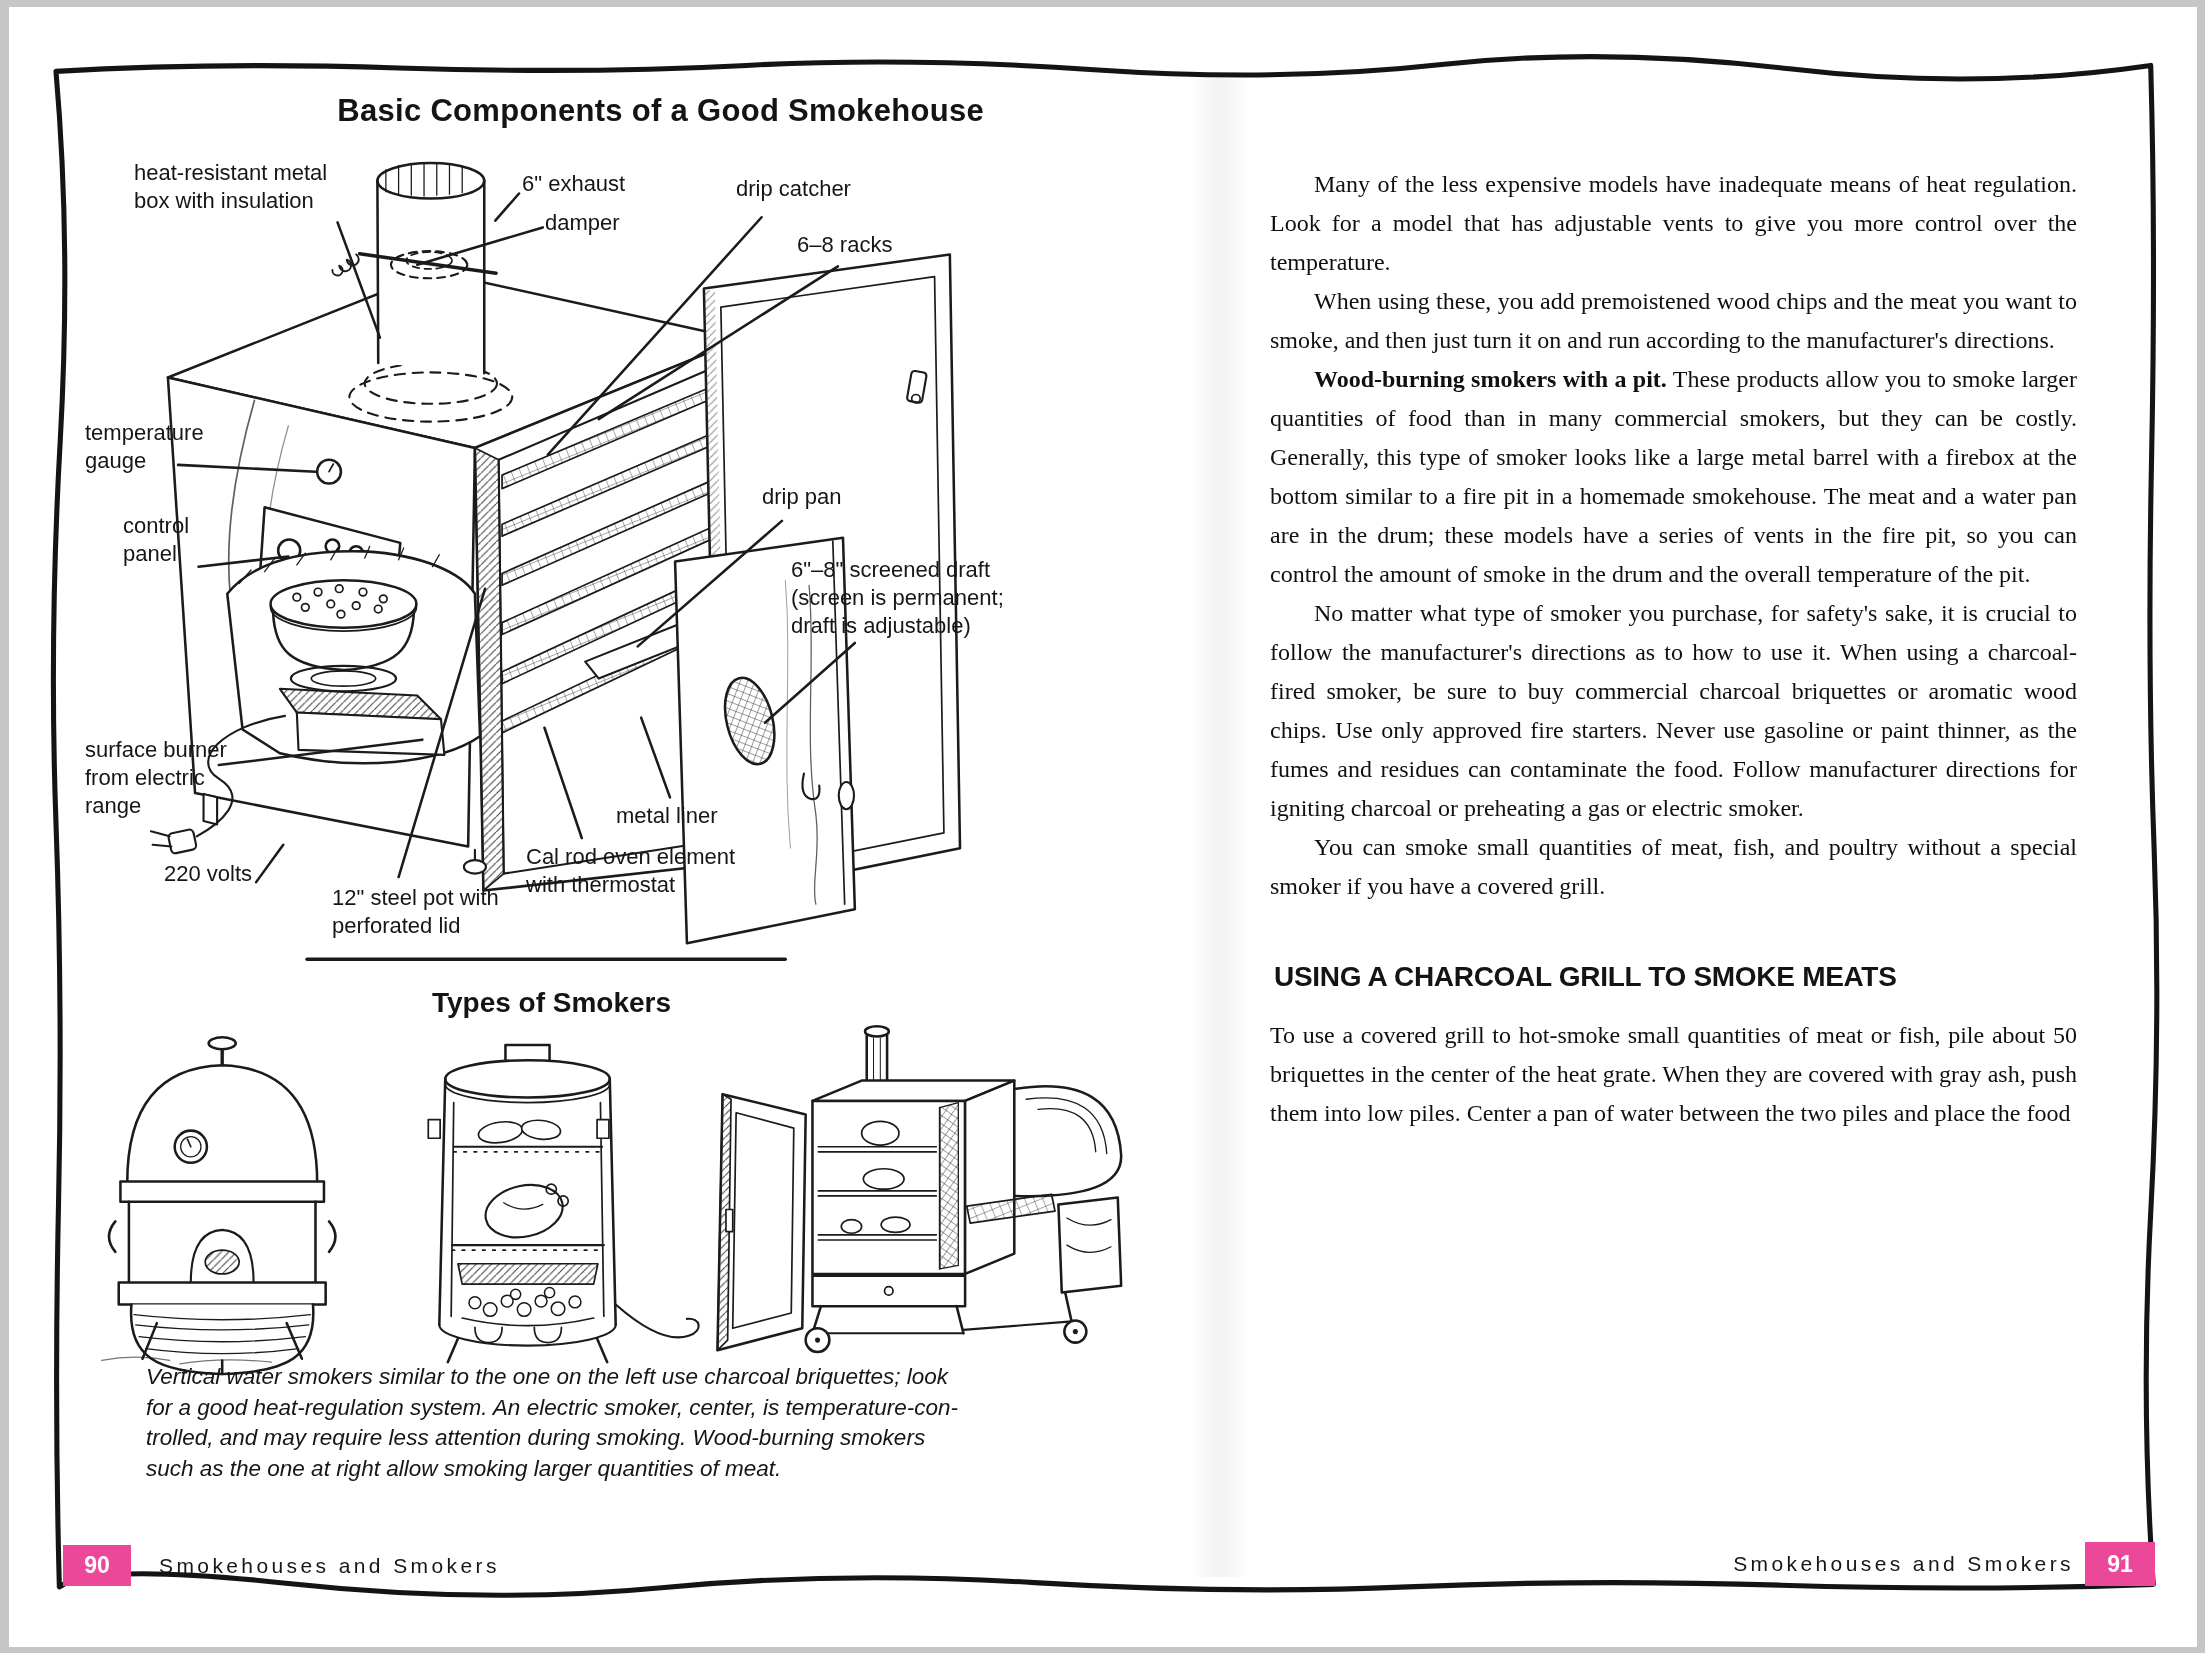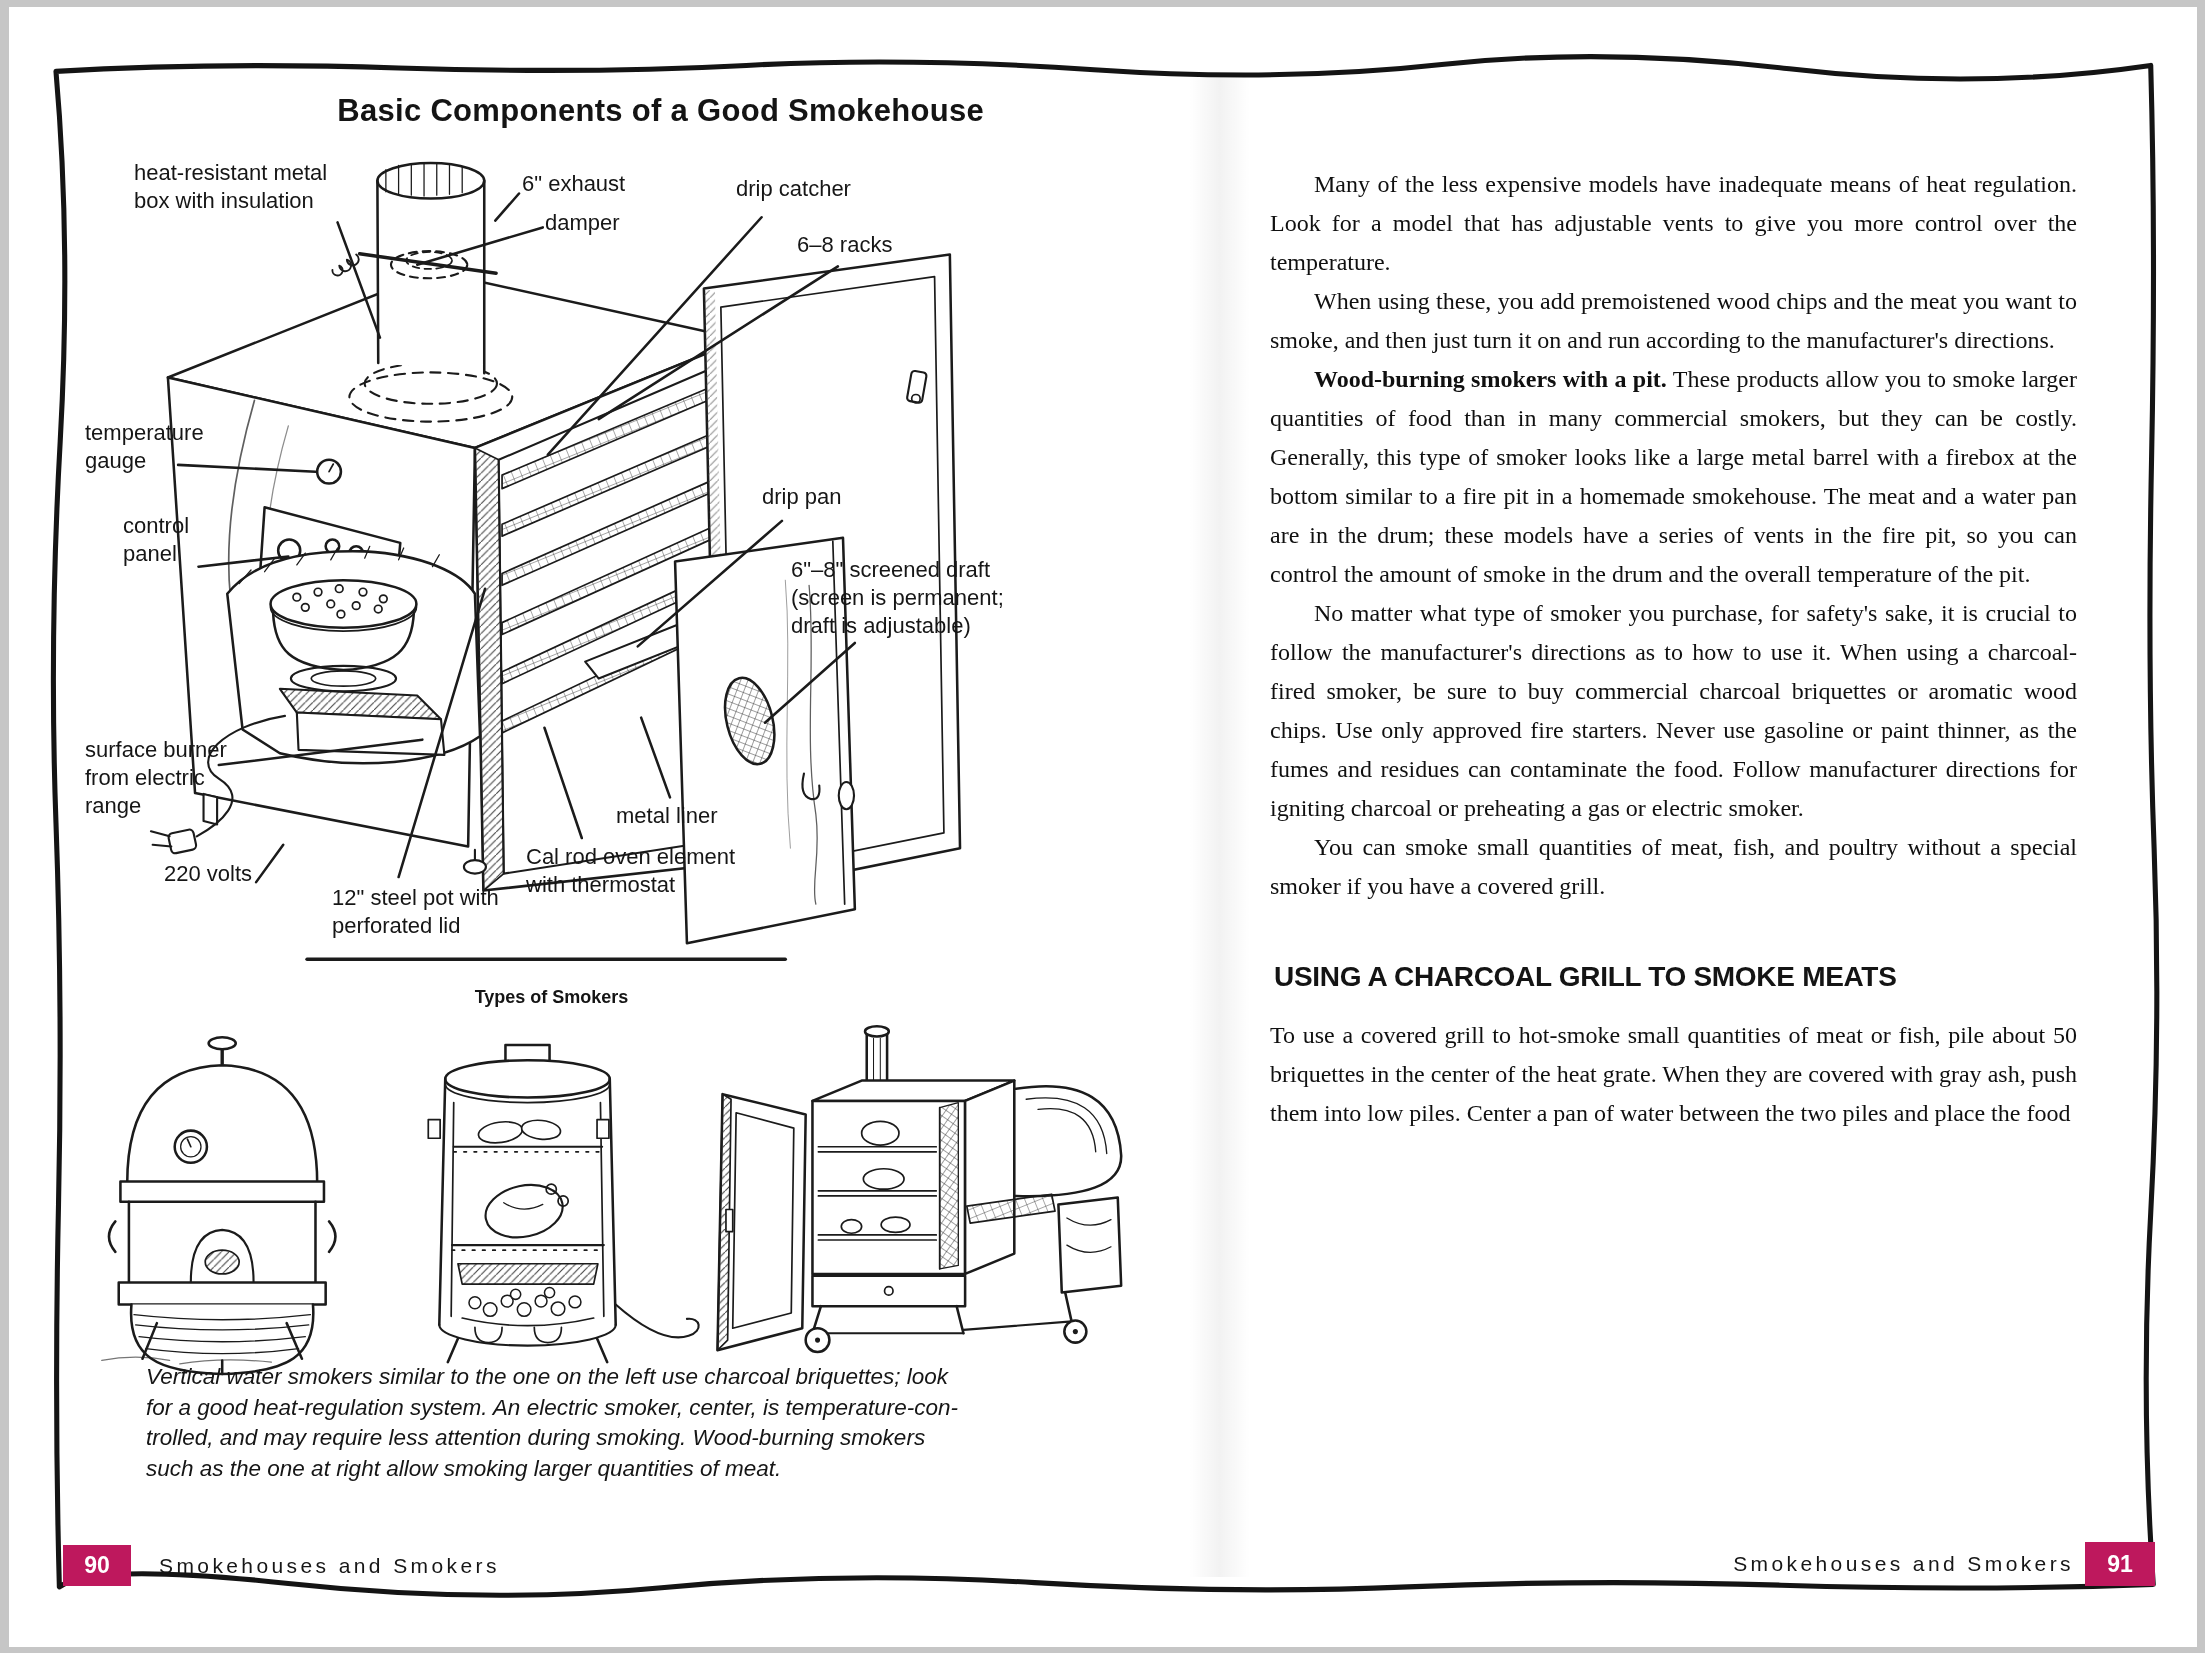--- a/index.html
+++ b/index.html
@@ -10,40 +10,40 @@
     overflow:hidden;
   }
   .sheet{position:absolute;left:8.5px;top:6.8px;width:2188px;height:1640px;background:#ffffff;}
   .fold{position:absolute;left:1189px;top:76px;width:61px;height:1501px;
     background:linear-gradient(to right,rgba(0,0,0,0),rgba(0,0,0,0.05) 50%,rgba(0,0,0,0));}
   svg{position:absolute;left:0;top:0;}
   
   .diagram-title{position:absolute;left:136px;top:93px;width:848px;text-align:right;
     font-weight:bold;font-size:31px;letter-spacing:0.3px;color:#141414;}
   .types-title{position:absolute;left:212px;top:987px;width:679px;text-align:center;
-    font-weight:bold;font-size:18px;color:#141414;}
+    font-weight:bold;font-size:28px;color:#141414;}
   
   .lbl{position:absolute;font-size:22px;line-height:28px;color:#161616;}
   .lbl span{display:block;}
   
   .caption{position:absolute;left:146px;top:1362px;width:950px;
     font-style:italic;font-size:22.5px;line-height:30.5px;color:#161616;}
   .caption span{display:block;}
   
   .bodycol{position:absolute;left:1270px;top:165px;width:807px;
     font-family:"Liberation Serif",serif;font-size:24px;line-height:39px;
     text-align:justify;color:#101010;}
   .bodycol p{margin:0;text-indent:44px;}
   .bodycol p.noindent{text-indent:0;}
   .bodycol b{font-weight:bold;}
   .section-heading{margin:54px 0 22px 4px;font-family:"Liberation Sans",sans-serif;
     font-weight:bold;font-size:28px;letter-spacing:-0.3px;color:#141414;
     text-indent:0;line-height:34px;}
   
-  .folio{position:absolute;background:#be185d;color:#ffffff;display:flex;
+  .folio{position:absolute;background:#ec4899;color:#ffffff;display:flex;
     align-items:center;justify-content:center;font-weight:bold;font-size:23px;z-index:6;}
   .folio-left{left:63px;top:1545px;width:68px;height:41px;}
   .folio-right{left:2085px;top:1542px;width:70px;height:44px;}
   .runner{position:absolute;font-size:21px;letter-spacing:3.4px;color:#161616;z-index:6;}
   .runner-left{left:159px;top:1554px;}
   .runner-right{left:1270px;top:1552px;width:804px;text-align:right;}
 </style>
 </head>
 <body>
 

